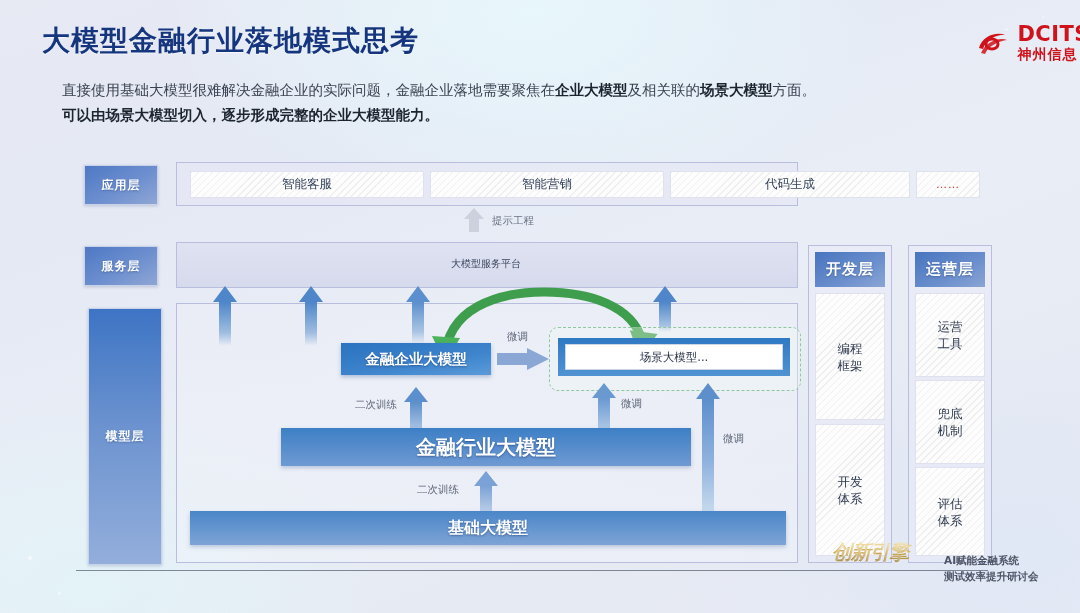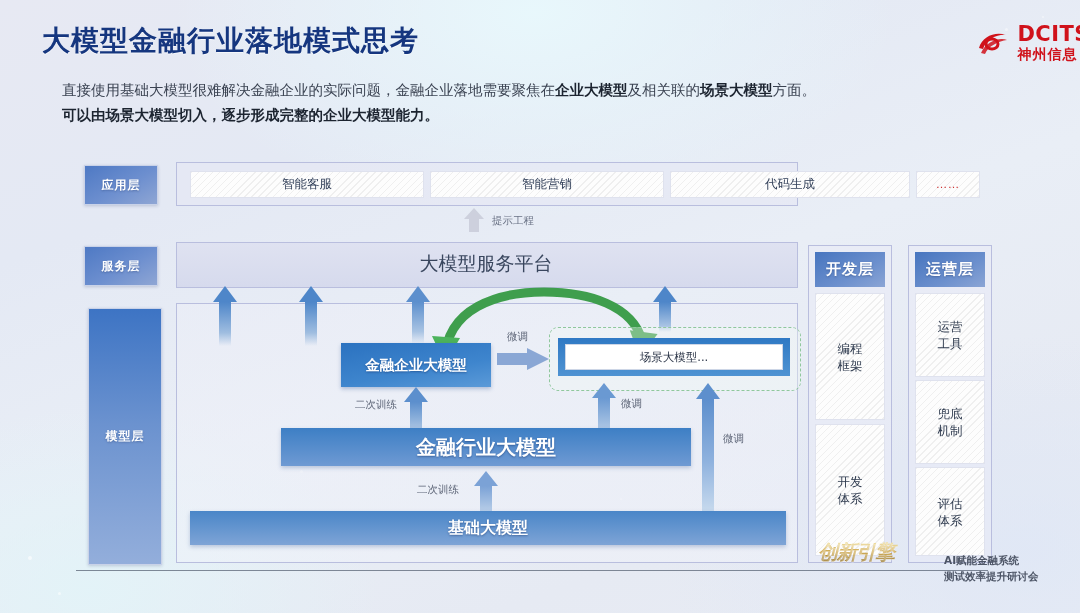--- a/index.html
+++ b/index.html
@@ -74,42 +74,42 @@
     display:flex;align-items:center;justify-content:center;
     font-size:12.5px;color:#33415a;
   }
   #app0{left:190px;width:232px;}
   #app1{left:430px;width:232px;}
   #app2{left:670px;width:238px;}
 
   #svc-label{
     position:absolute;left:176px;top:242px;width:620px;height:44px;
     display:flex;align-items:center;justify-content:center;
-    font-size:19px;color:#39465e;
+    font-size:10px;color:#39465e;
   }
 
   
   #pe-arrow{position:absolute;left:463px;top:208px;width:22px;height:24px;}
   #pe-label{position:absolute;left:492px;top:214px;font-size:10.5px;color:#6a7285;}
 
   
   .uparrow{position:absolute;}
   .uparrow .head{
     width:0;height:0;margin:0 auto;
     border-left:12px solid transparent;border-right:12px solid transparent;
   }
   .uparrow .stem{width:12px;margin:0 auto;}
 
   
   .bluebox{
     position:absolute;display:flex;align-items:center;justify-content:center;
     color:#fff;font-weight:bold;text-shadow:0 1px 2px rgba(10,35,90,.45);
   }
   #box-ent{
-    left:341px;top:343px;width:150px;height:44px;font-size:14.5px;
+    left:341px;top:343px;width:150px;height:32px;font-size:14.5px;
     background:linear-gradient(170deg,#2b72c0 0%,#3e85cd 60%,#5b9ad8 100%);
     box-shadow:0 2px 4px rgba(30,70,140,.3);
   }
   #box-ind{
     left:281px;top:428px;width:410px;height:38px;font-size:20px;
     background:linear-gradient(180deg,#3d7fc5 0%,#6f9ad3 100%);
     box-shadow:0 2px 4px rgba(30,70,140,.25);
   }
   #box-base{
     left:190px;top:511px;width:596px;height:34px;font-size:16px;
@@ -155,21 +155,21 @@
 
   
   #hr{position:absolute;left:76px;top:570px;width:912px;height:0;border-top:1px solid #5a6475;opacity:.75;}
   #wm{position:absolute;left:812px;top:542px;width:128px;}
   #wm .l{
     font-size:20px;font-weight:bold;line-height:21px;font-style:italic;letter-spacing:-1px;
     background:linear-gradient(180deg,#f3e3a8 0%,#c9a143 50%,#8f6c1d 100%);
     -webkit-background-clip:text;background-clip:text;color:transparent;
     text-shadow:0 1px 0 rgba(255,255,255,.35);
   }
-  #wm .l2{margin-left:6px;}
+  #wm .l2{margin-left:20px;}
   #conf{position:absolute;left:944px;top:552px;font-size:10.5px;color:#4d5566;
     font-weight:bold;line-height:16px;}
 </style>
 </head>
 <body>
 
 <div id="slide">
 
   <div class="spark" style="left:28px;top:556px;width:4px;height:4px;opacity:.8;"></div>
   <div class="spark" style="left:58px;top:592px;width:3px;height:3px;opacity:.7;"></div>

